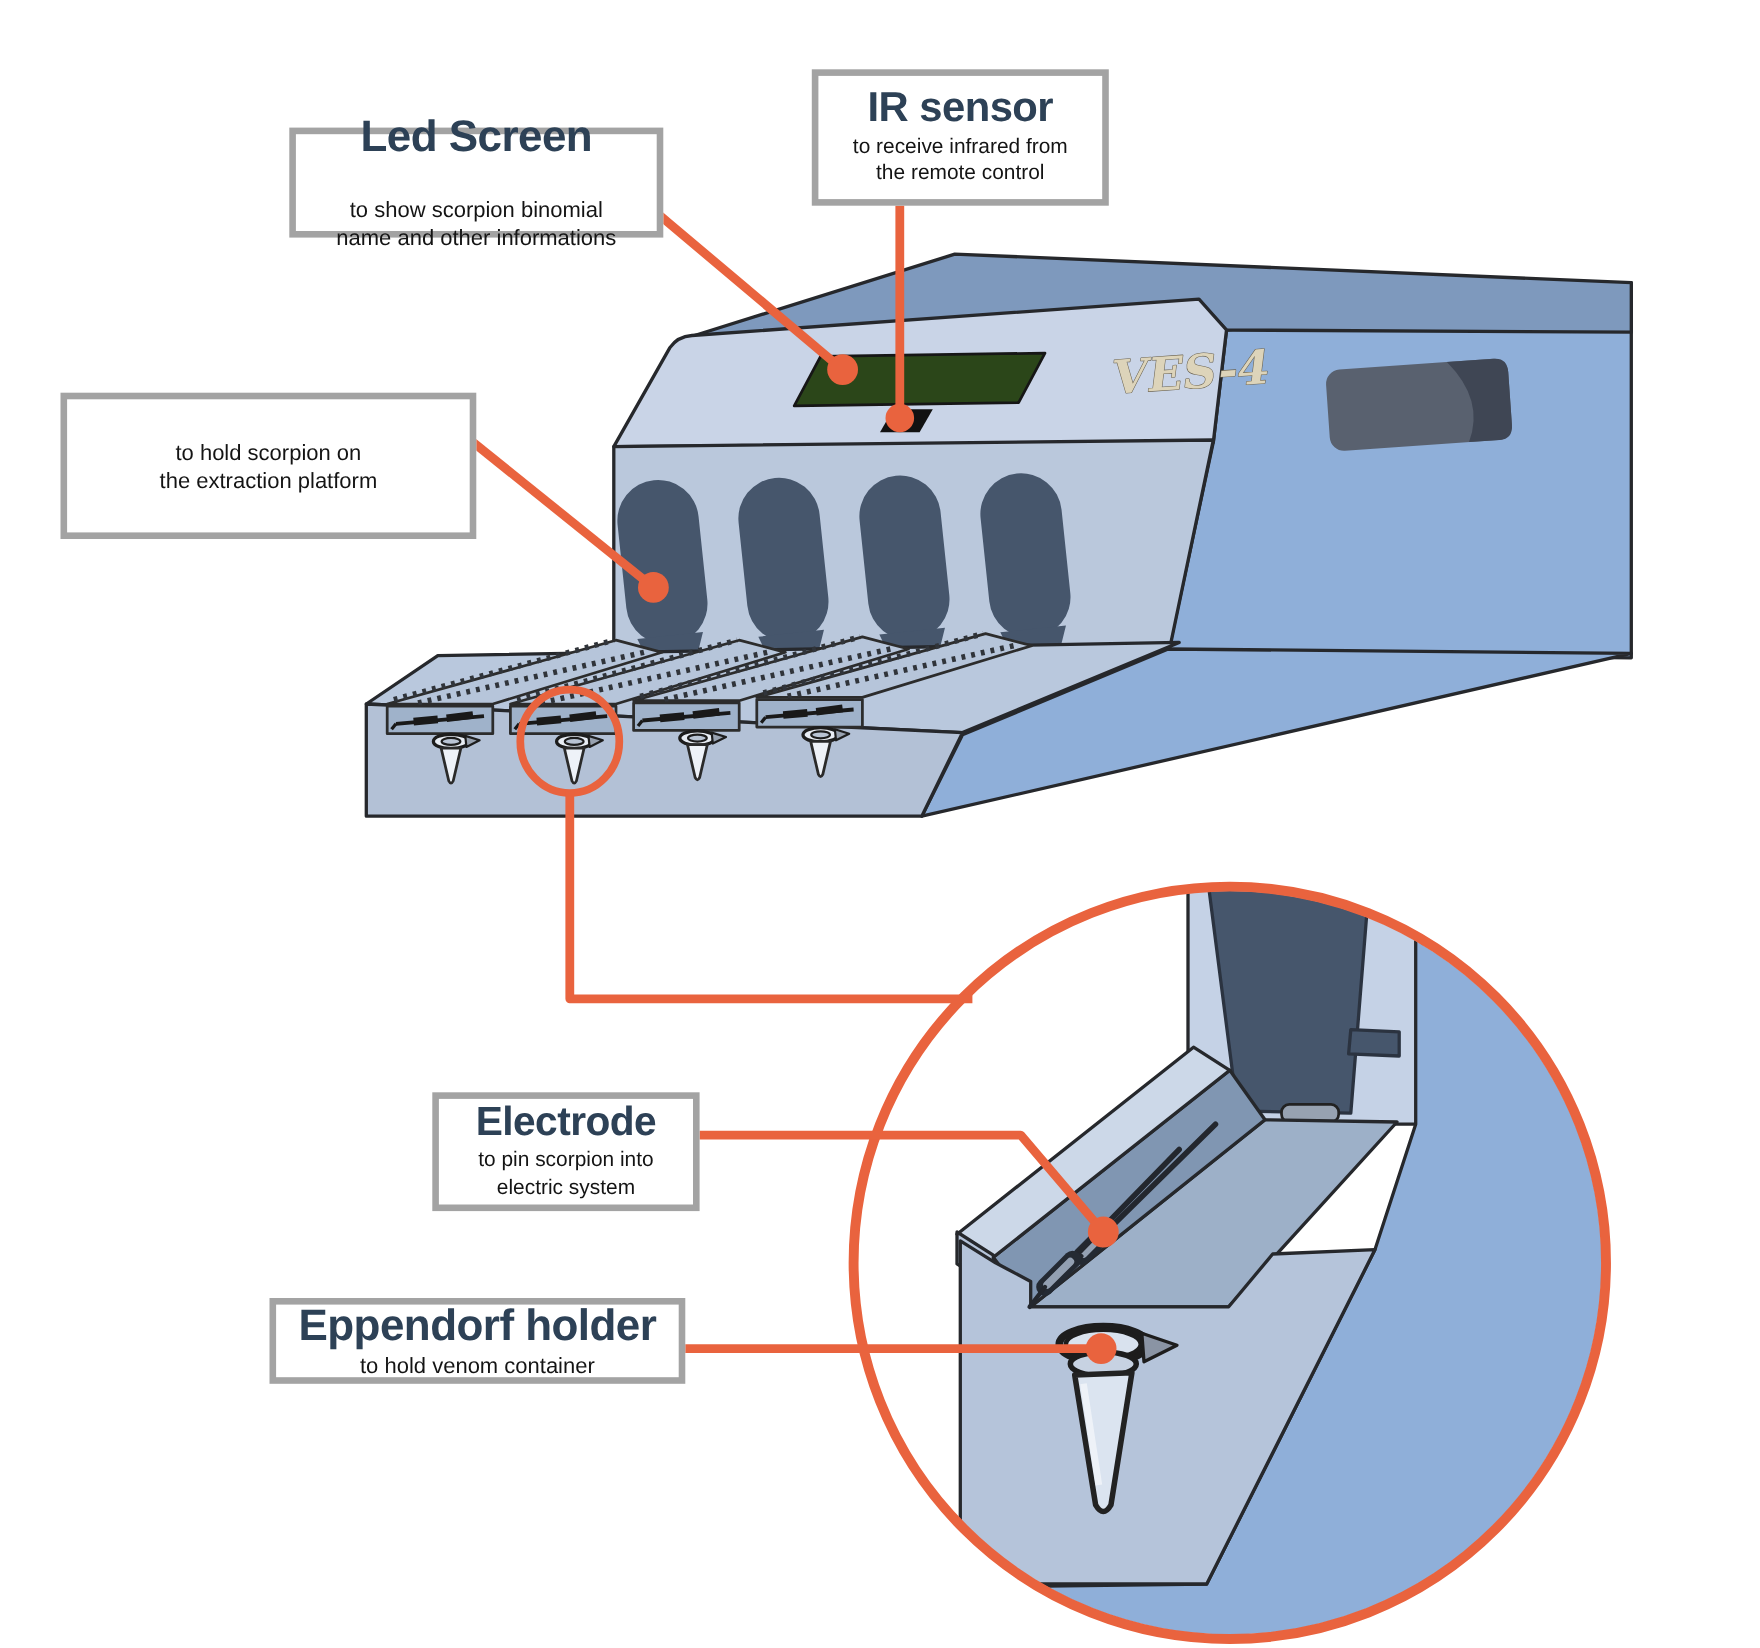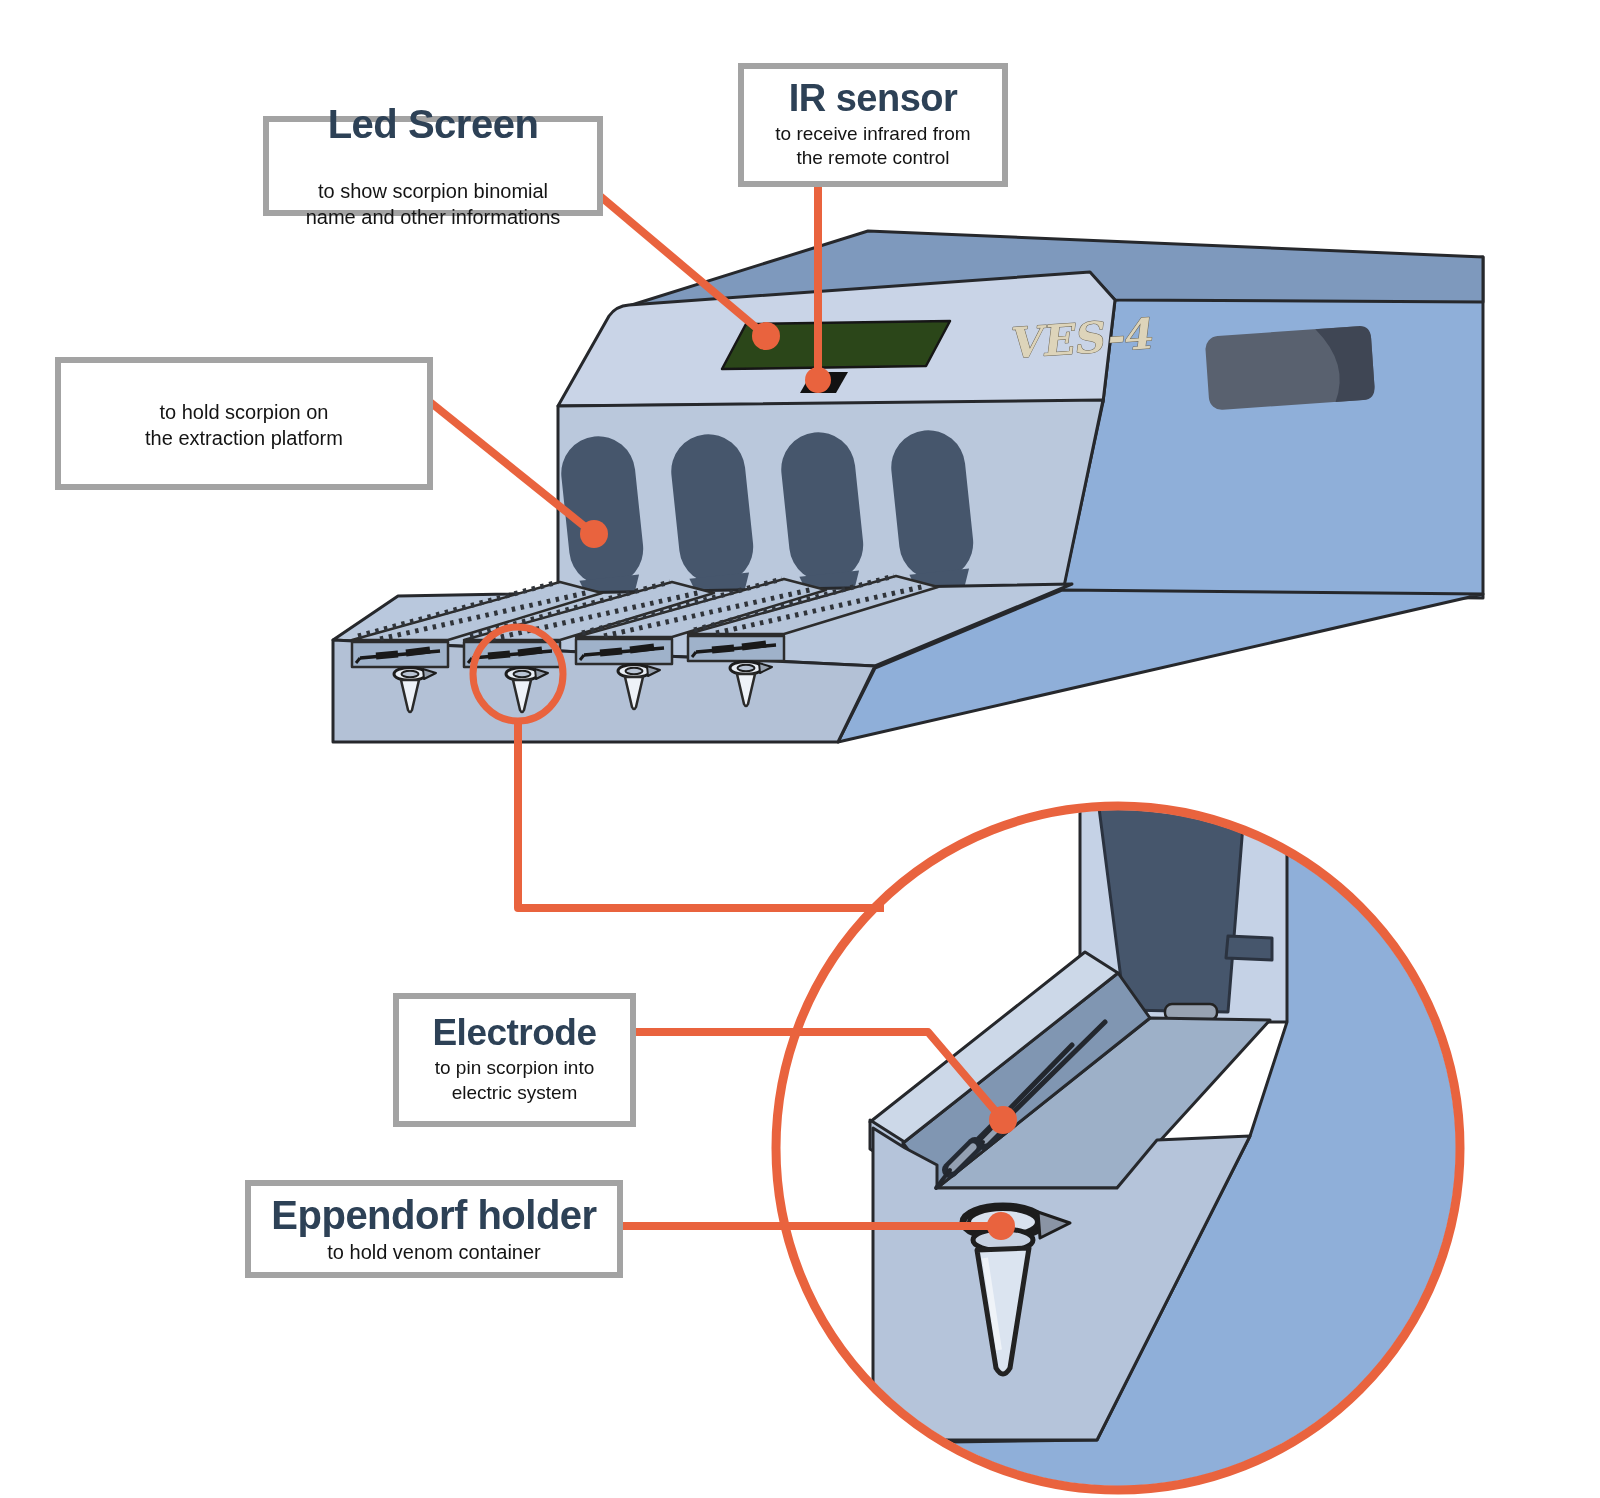--- a/index.html
+++ b/index.html
@@ -21,24 +21,24 @@
   }
   .co-led{left:263px;top:116px;width:340px;height:100px;}
   .co-led .callout-title{font-size:40px;}
   .co-led .callout-desc{font-size:20px;margin-top:33px;}
   .co-ir{left:738px;top:63px;width:270px;height:124px;}
   .co-ir .callout-title{font-size:38px;}
   .co-ir .callout-desc{font-size:19px;}
   .co-clamper{left:55px;top:357px;width:378px;height:133px;}
   .co-clamper .callout-title{font-size:40px;}
   .co-clamper .callout-desc{font-size:20px;}
-  .co-electrode{left:393px;top:993px;width:243px;height:134px;}
+  .co-electrode{left:393px;top:993px;width:243px;height:108px;}
   .co-electrode .callout-title{font-size:37px;}
   .co-electrode .callout-desc{font-size:19px;}
-  .co-eppendorf{left:245px;top:1180px;width:378px;height:98px;}
+  .co-eppendorf{left:245px;top:1180px;width:378px;height:78px;}
   .co-eppendorf .callout-title{font-size:40px;}
   .co-eppendorf .callout-desc{font-size:20px;}
 </style>
 </head>
 <body>
 
 <div class="stage">
 
   <svg class="illustration" width="1600" height="1498" viewBox="0 0 1600 1498">
     <defs>

